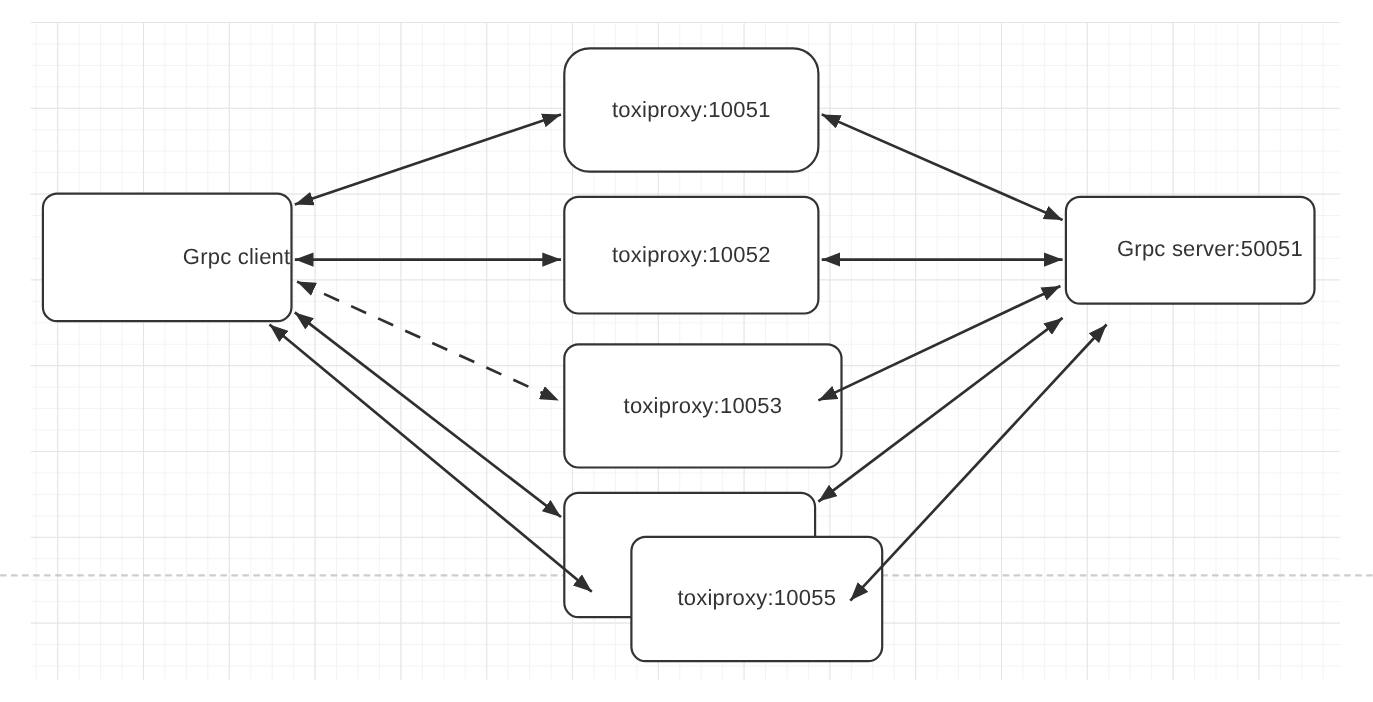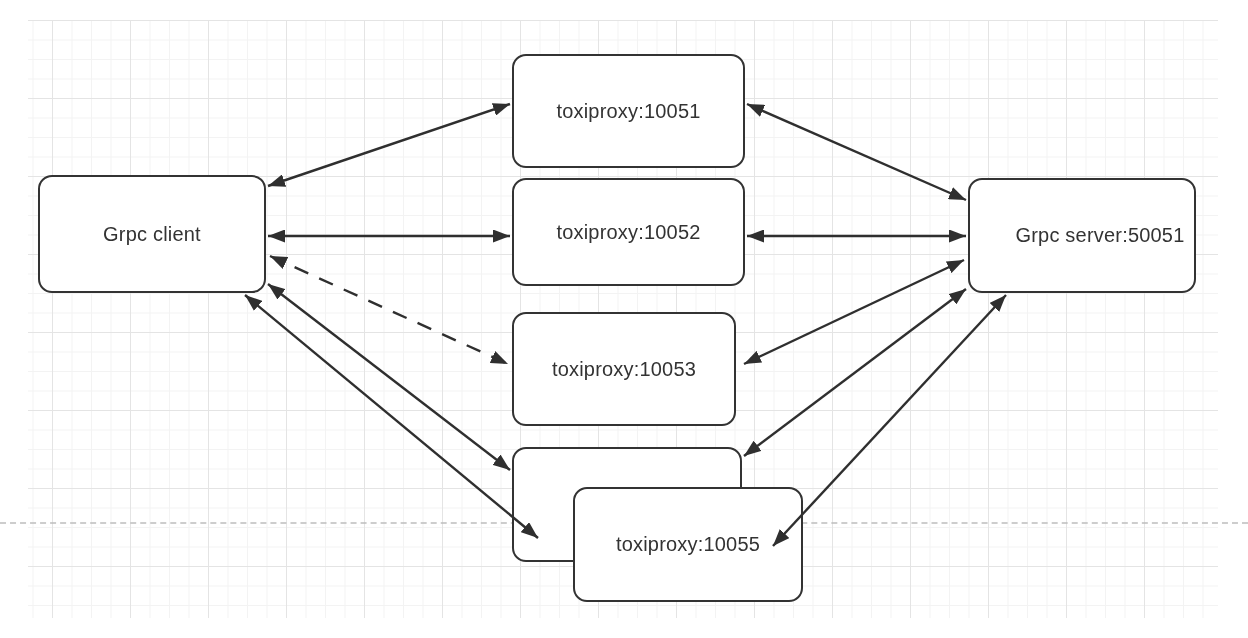--- a/index.html
+++ b/index.html
@@ -43,45 +43,45 @@
   .edge.dashed{stroke-dasharray:15 12;}
 </style>
 </head>
 <body>
 
 <div class="canvas">
 
   <div class="grid"></div>
   <div class="page-divider"></div>
 
-  <div class="node" style="left:38px;top:175px;width:228px;height:118px;">
+  <div class="node" style="left:38px;top:175px;width:228px;height:118px;justify-content:flex-end;">
     <span>Grpc client</span>
   </div>
 
-  <div class="node" style="left:512px;top:54px;width:233px;height:114px;">
+  <div class="node" style="left:512px;top:43px;width:233px;height:114px;border-radius:24px;">
     <span>toxiproxy:10051</span>
   </div>
 
   <div class="node" style="left:512px;top:178px;width:233px;height:108px;">
     <span>toxiproxy:10052</span>
   </div>
 
-  <div class="node" style="left:512px;top:312px;width:224px;height:114px;">
+  <div class="node" style="left:512px;top:312px;width:254px;height:114px;">
     <span>toxiproxy:10053</span>
   </div>
 
   <div class="node" style="left:512px;top:447px;width:230px;height:115px;">
     <span></span>
   </div>
 
   <div class="node front" style="left:541px;top:487px;width:230px;height:115px;">
     <span>toxiproxy:10055</span>
   </div>
 
-  <div class="node" style="left:968px;top:178px;width:228px;height:115px;padding-left:36px;">
+  <div class="node" style="left:968px;top:178px;width:228px;height:99px;padding-left:36px;">
     <span>Grpc server:50051</span>
   </div>
 
   <svg class="edges" width="1248" height="638" viewBox="0 0 1248 638">
     <defs>
       <marker id="ah" markerUnits="userSpaceOnUse" markerWidth="18" markerHeight="13" refX="17" refY="6.5" orient="auto-start-reverse">
         <path id="ah-path" d="M0,0 L17,6.5 L0,13 Z" fill="#2f2f2f"></path>
       </marker>
     </defs>
     <g id="edge-group">

